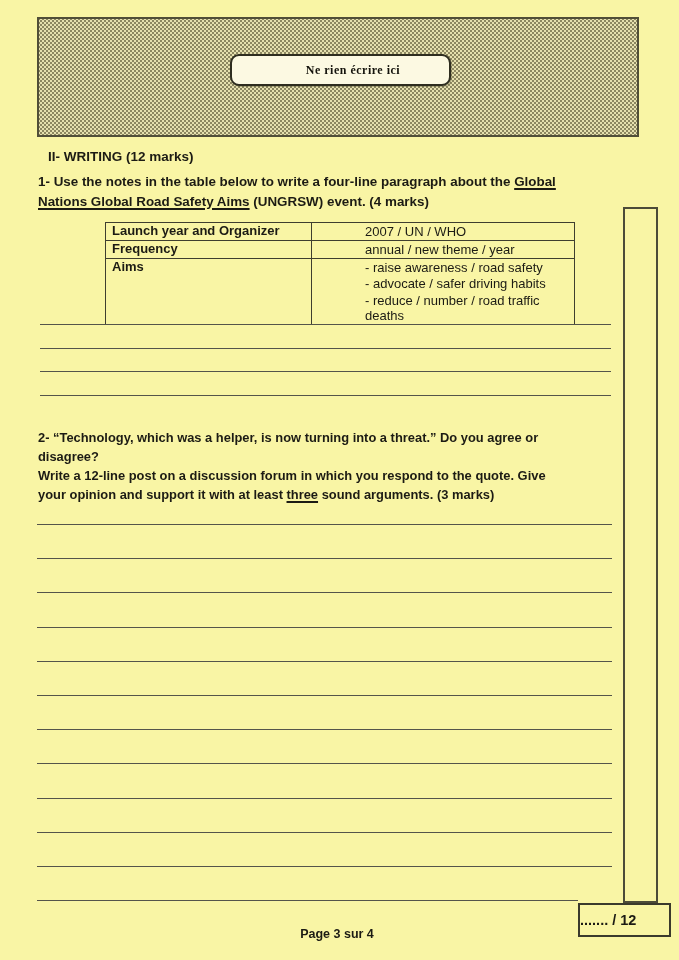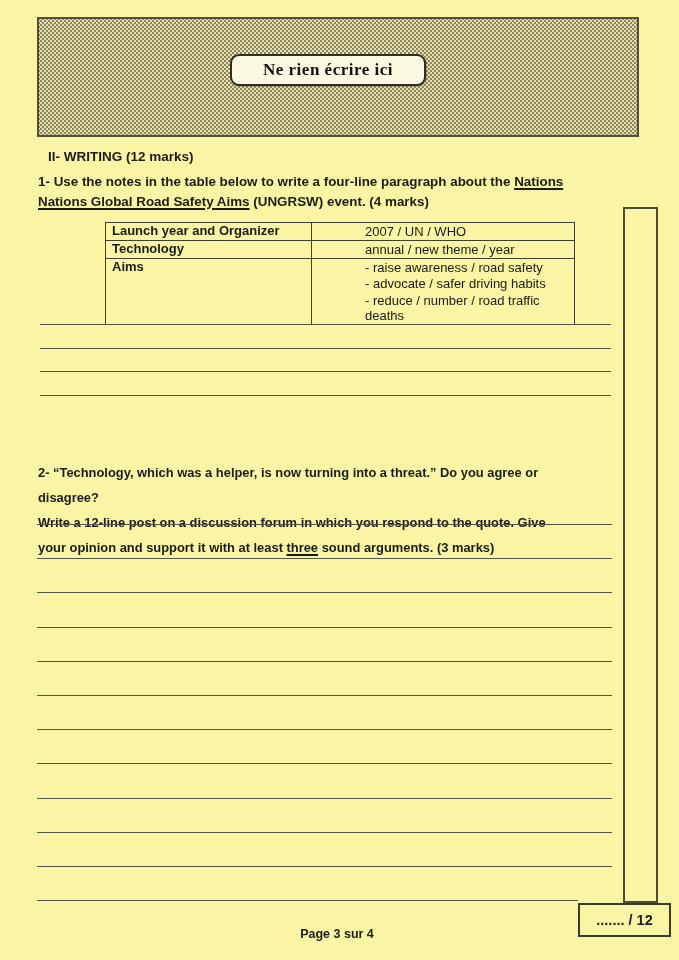--- a/index.html
+++ b/index.html
@@ -16,31 +16,32 @@
     background-image:
       radial-gradient(#8c8760 1px, rgba(0,0,0,0) 1.15px),
       radial-gradient(#8c8760 1px, rgba(0,0,0,0) 1.15px);
     background-size:4px 4px;background-position:0 0,2px 2px;
   }
   .no-write-box{
     position:absolute;left:191px;top:35px;width:192px;height:28px;
     background:#fcf9e2;border:2px solid #2e2d1f;border-radius:9px;
     display:flex;align-items:center;justify-content:center;
     font-family:"Liberation Serif","DejaVu Serif",serif;
-    font-weight:bold;font-size:17px;color:#14130c;letter-spacing:.5px;
+    font-weight:bold;font-size:12px;color:#14130c;letter-spacing:.5px;
     box-shadow:1px 1px 0 rgba(80,78,50,.35);
+    padding-left:25px;
   }
   
   .section-heading{
     position:absolute;left:48px;top:149px;
     font-weight:bold;font-size:13.5px;white-space:pre;
   }
   .para{position:absolute;font-weight:bold;white-space:pre;}
   .para-1{left:38px;top:172px;font-size:13.4px;line-height:19.5px;}
-  .para-2{left:38px;top:428px;font-size:12.9px;line-height:25px;margin-top:32px;}
+  .para-2{left:38px;top:428px;font-size:12.9px;line-height:19px;}
   .para .u{text-decoration:underline;text-decoration-thickness:1.5px;text-underline-offset:2px;}
   
   .notes-table{
     position:absolute;left:105px;top:222px;border-collapse:collapse;
     font-size:13px;table-layout:fixed;width:443px;
   }
   .notes-table td{
     border:1.6px solid #3f3e2f;padding:0 6px;vertical-align:top;
     height:17px;line-height:16.5px;
   }
@@ -54,21 +55,21 @@
   .w-line{position:absolute;left:0;width:100%;height:0;border-top:1.4px solid #55544a;}
   
   .right-box{
     position:absolute;left:623px;top:207px;width:35px;height:696px;
     border:2px solid #4c4b38;box-sizing:border-box;background:transparent;
   }
   
   .score-box{
     position:absolute;left:578px;top:903px;width:93px;height:34px;
     border:2px solid #3b3a2c;box-sizing:border-box;background:#f9f5a5;
-    display:flex;align-items:center;justify-content:center;
+    display:flex;align-items:center;
     font-weight:bold;font-size:14.5px;white-space:pre;
   }
   
   .footer{
     position:absolute;left:7px;top:927px;width:660px;text-align:center;
     font-weight:bold;font-size:12.5px;
   }
 </style>
 </head>
 <body>
@@ -76,33 +77,33 @@
 <div class="page">
 
   <div class="header-hatch">
     <div class="no-write-box">
       <span>Ne rien écrire ici</span>
     </div>
   </div>
 
   <div class="section-heading">II- WRITING (12 marks)</div>
 
-  <div class="para para-1"><span>1- Use the notes in the table below to write a four-line paragraph about the </span><span class="u">Nations</span><span>
+  <div class="para para-1"><span>1- Use the notes in the table below to write a four-line paragraph about the </span><span class="u">Global</span><span>
 </span><span class="u">Nations Global Road Safety Aims</span><span> (UNGRSW) event. (4 marks)</span></div>
 
   <table class="notes-table">
     <tbody>
         <tr>
           <td class="label-cell">Launch year and Organizer</td>
           <td class="value-cell">
             <div>2007 / UN / WHO</div>
           </td>
         </tr>
         <tr>
-          <td class="label-cell">Technology</td>
+          <td class="label-cell">Frequency</td>
           <td class="value-cell">
             <div>annual / new theme / year</div>
           </td>
         </tr>
         <tr>
           <td class="label-cell">Aims</td>
           <td class="value-cell">
             <div>- raise awareness / road safety</div>
             <div>- advocate / safer driving habits</div>
             <div>- reduce / number / road traffic deaths</div>

